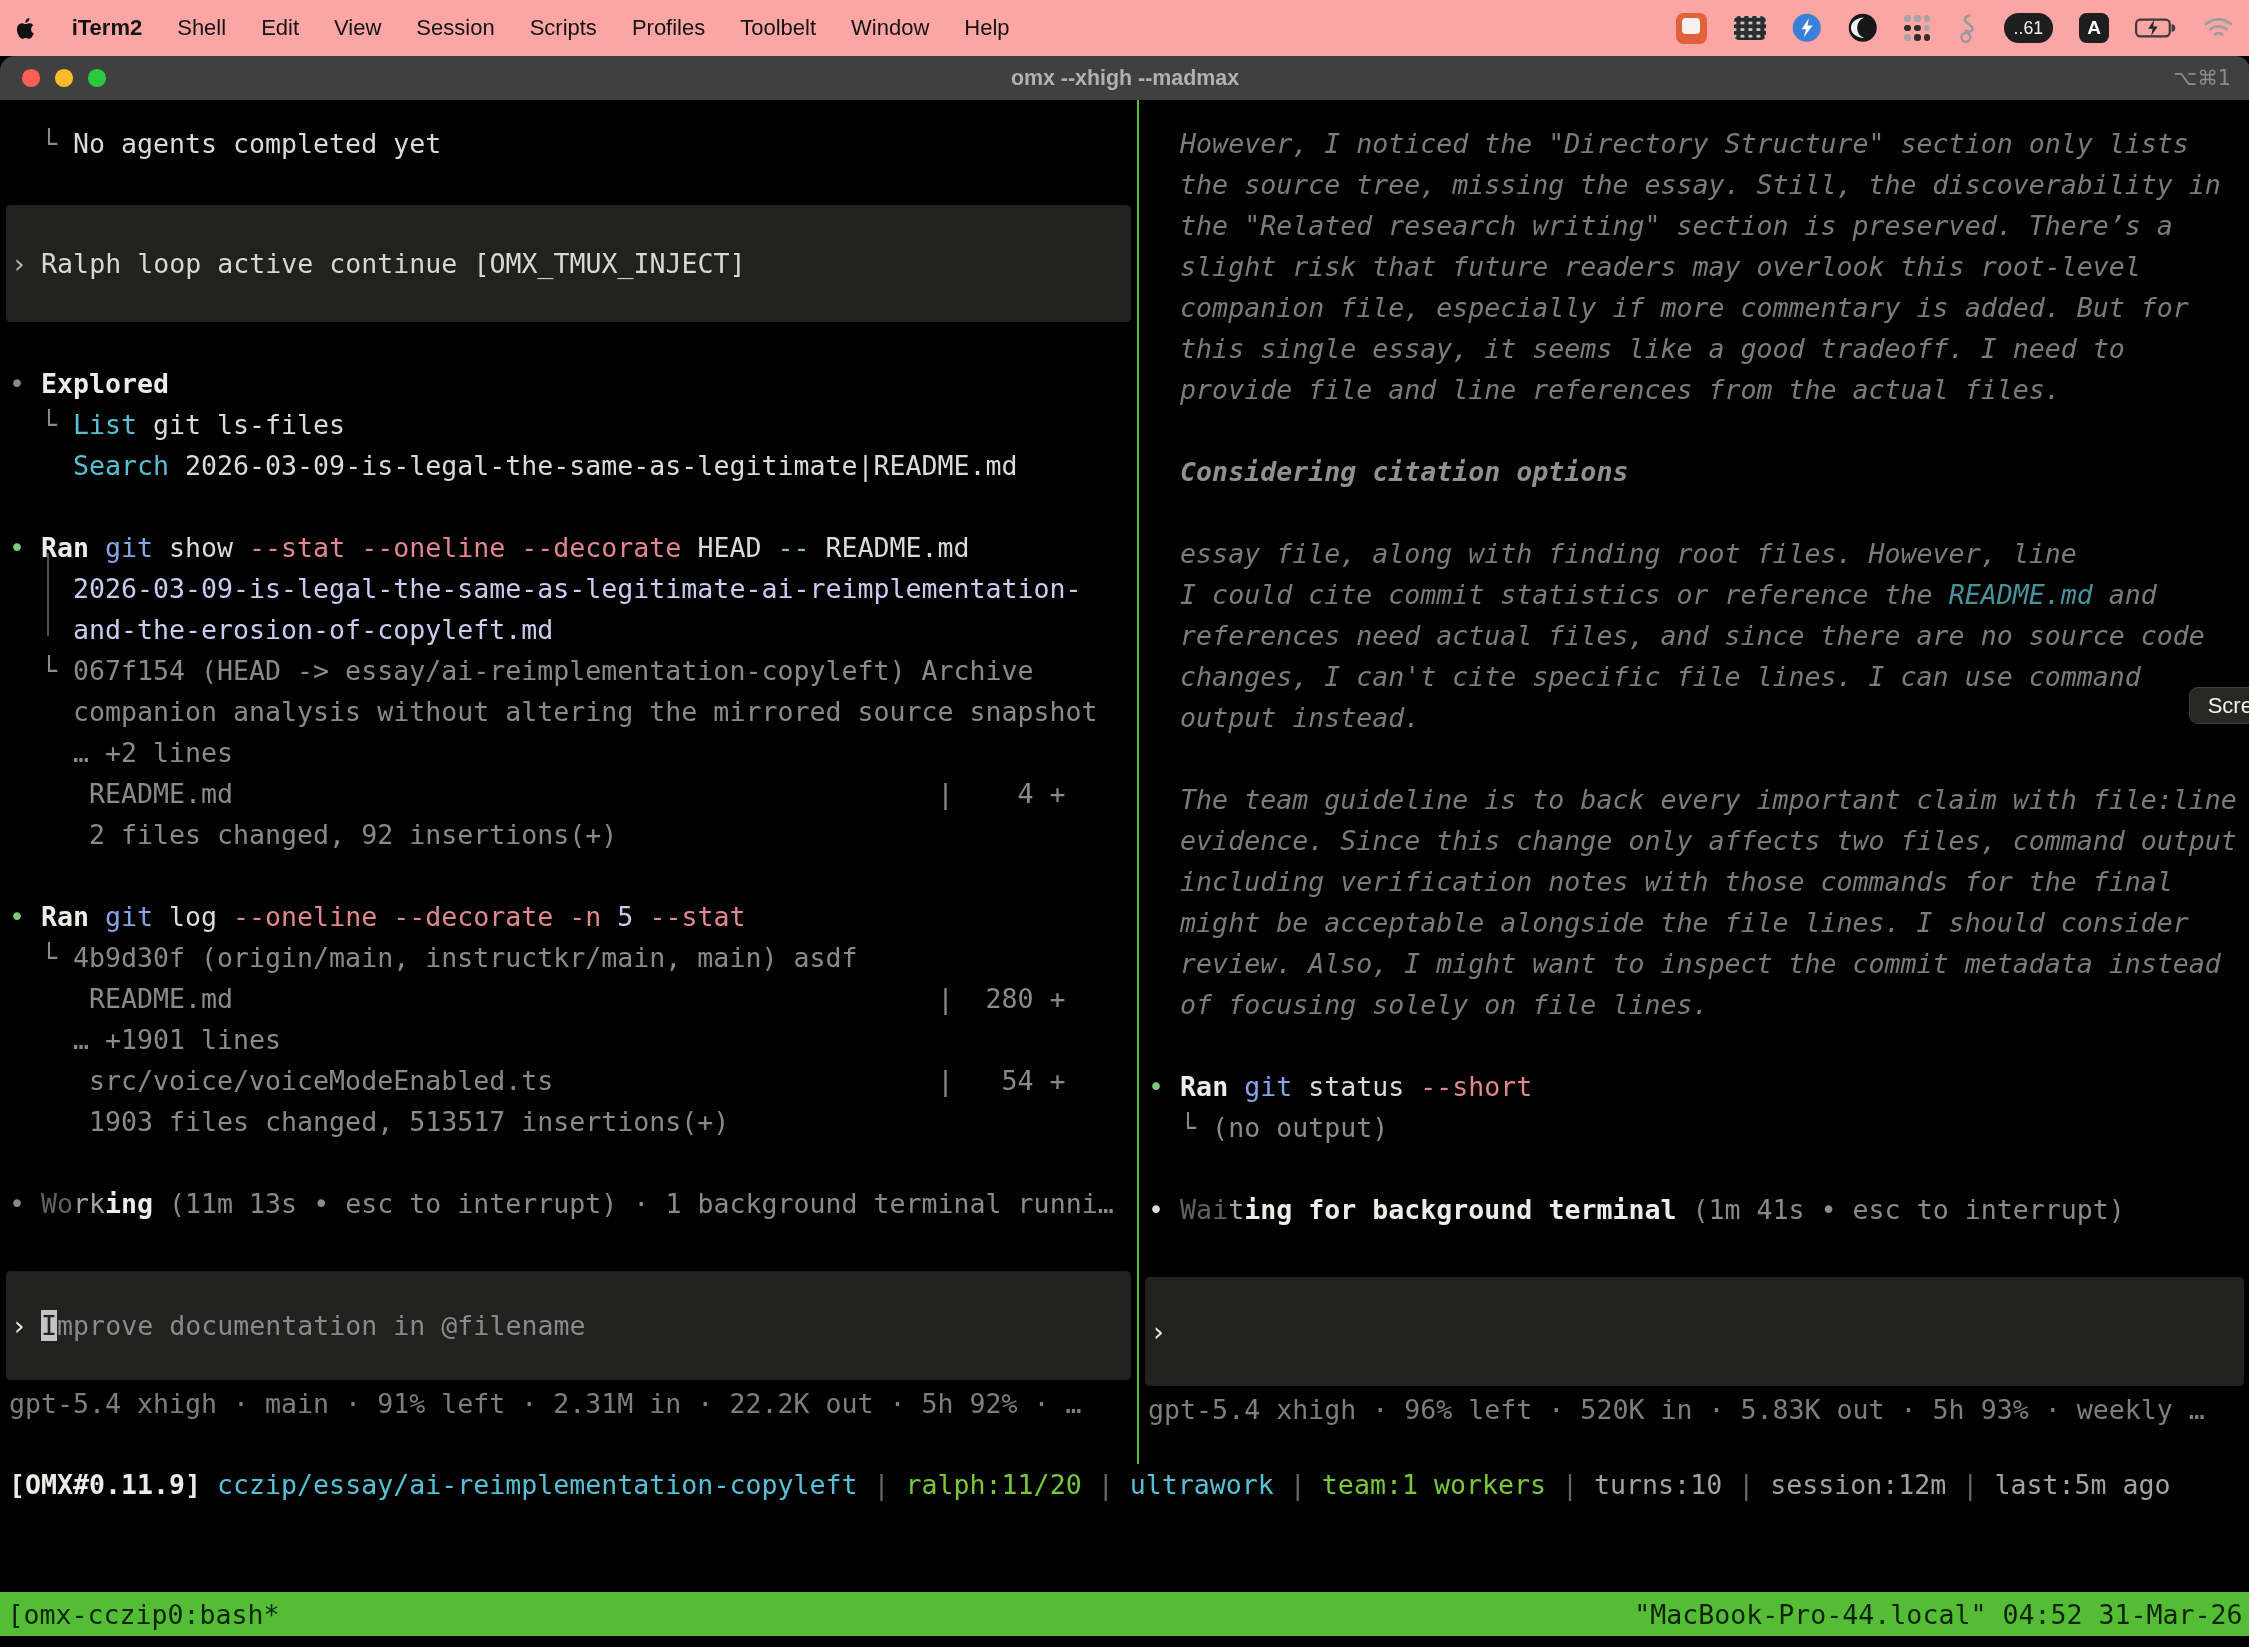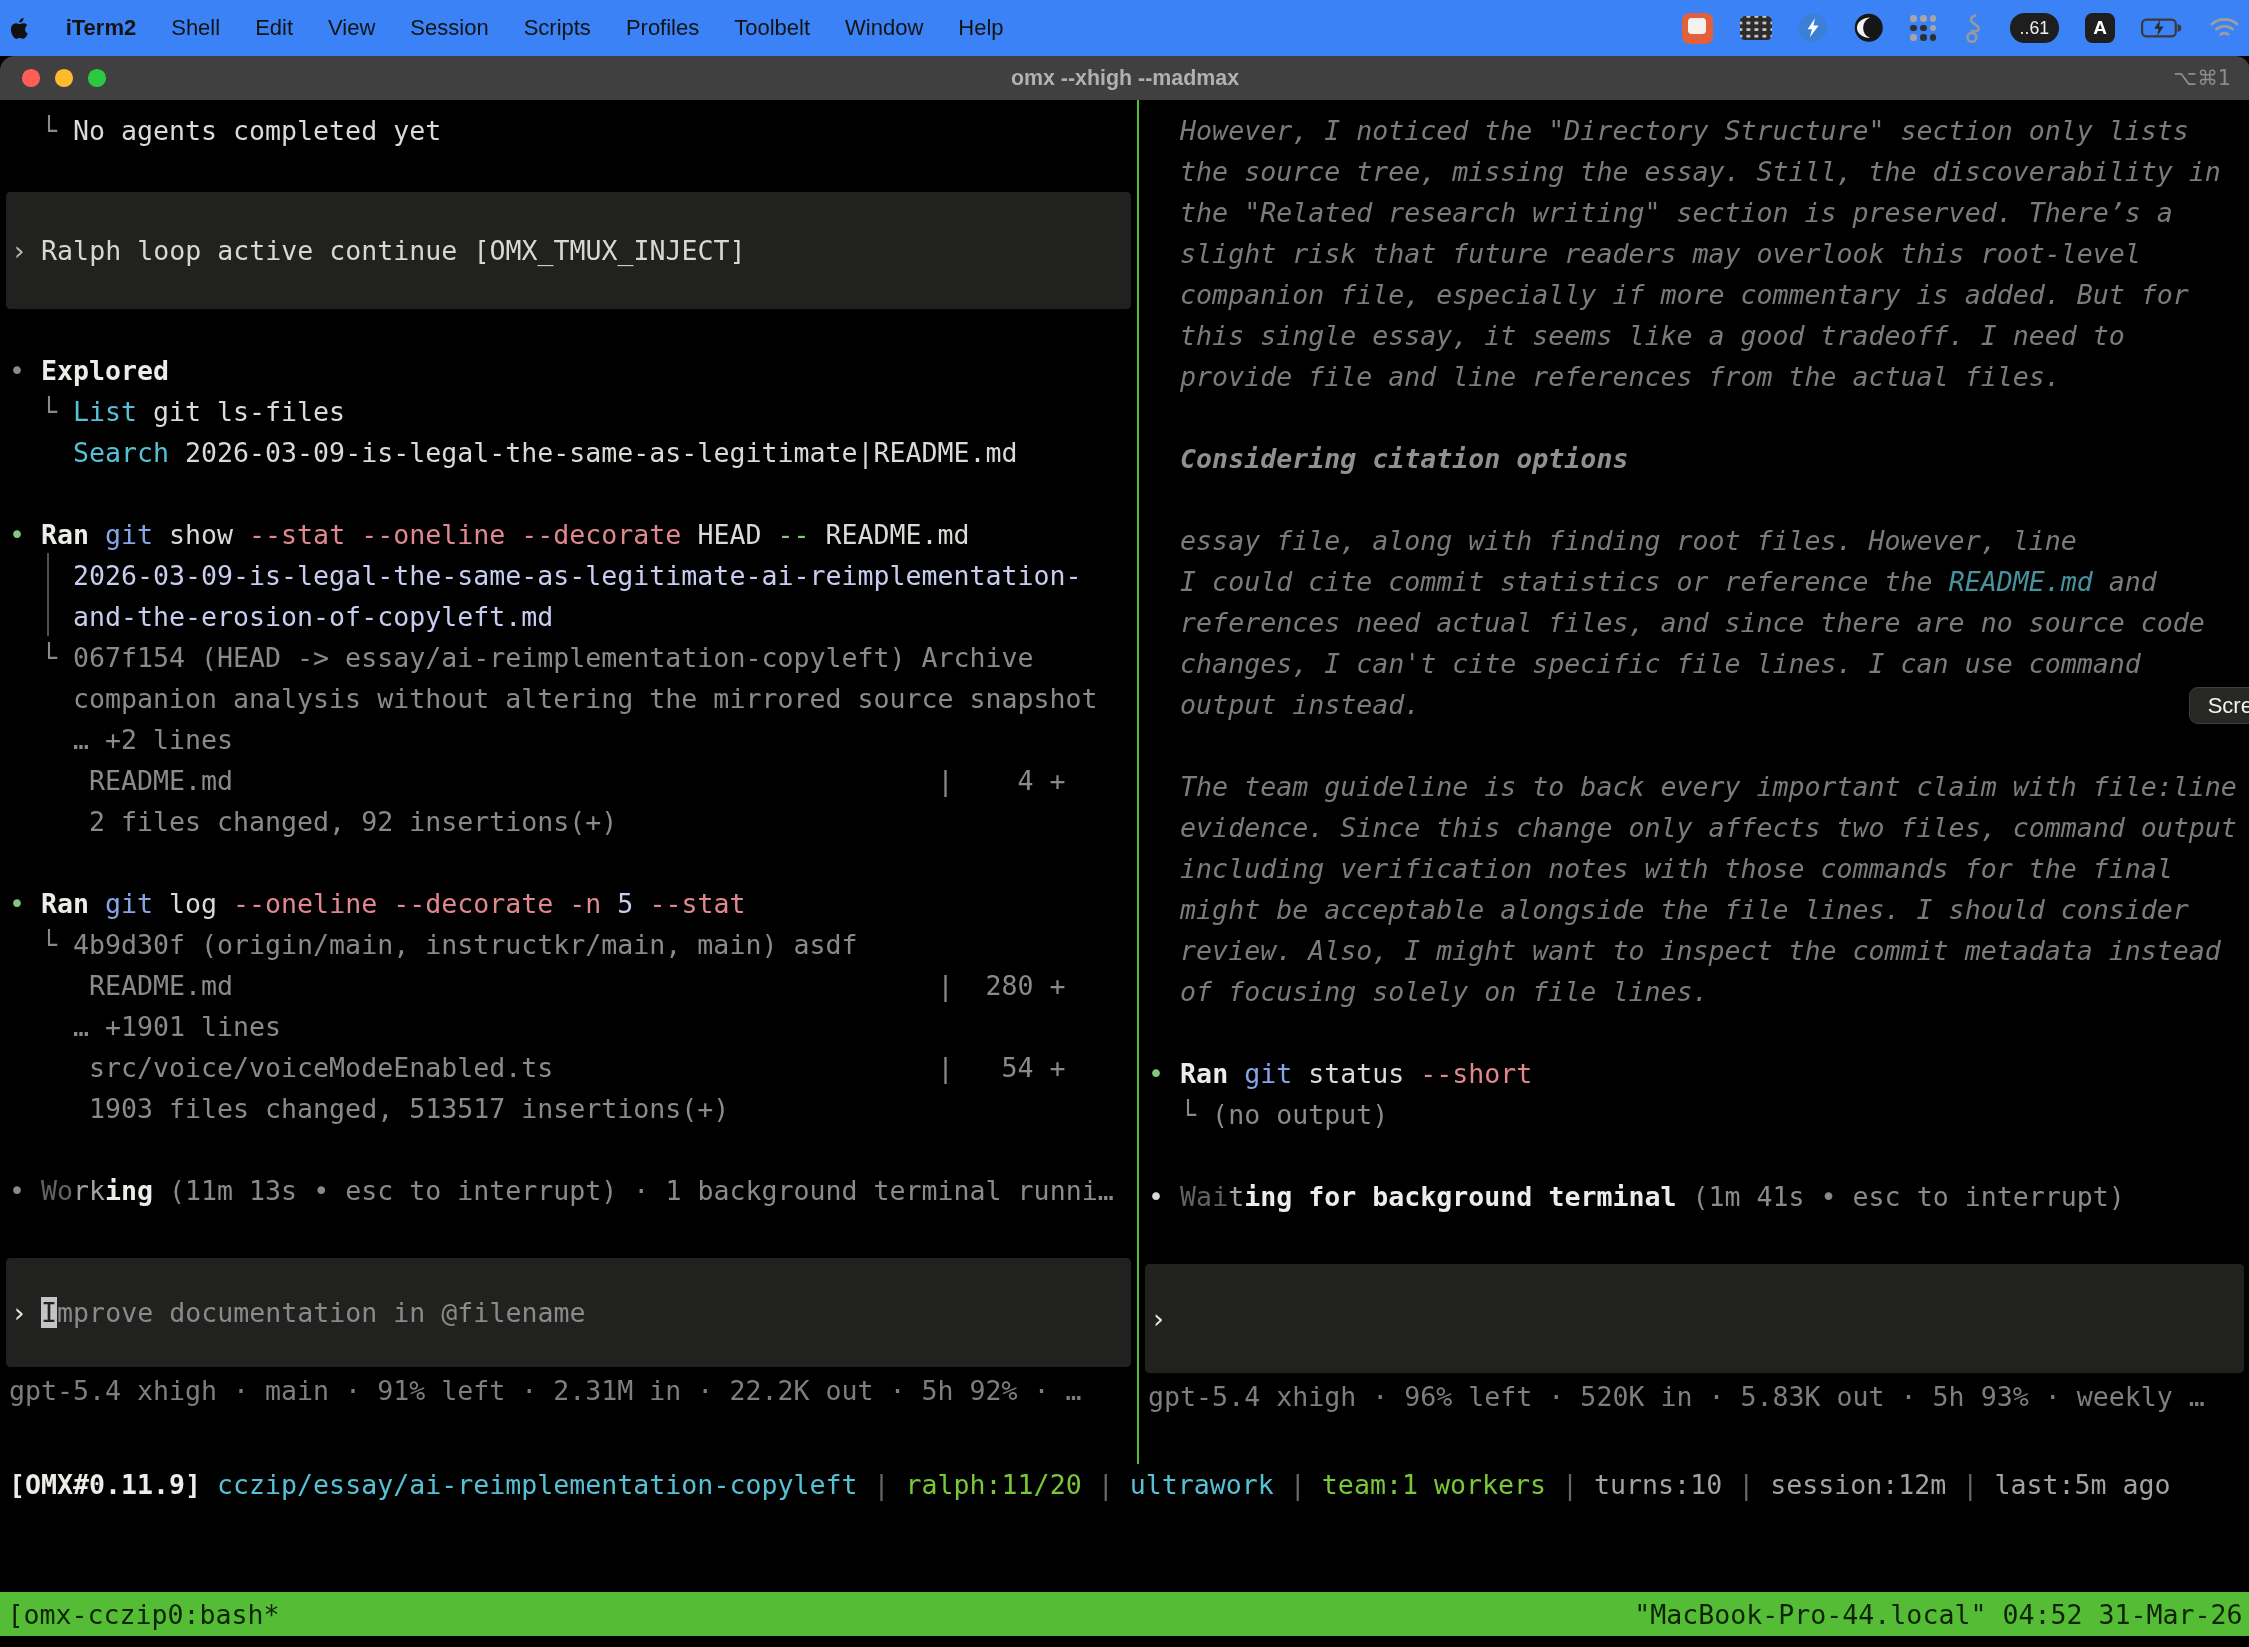--- a/index.html
+++ b/index.html
@@ -1,20 +1,20 @@
 <!DOCTYPE html>
 <html style="font-size:11.8px"><head>
 <meta charset="utf-8">
 <style>
   *{box-sizing:border-box;margin:0;padding:0}
   html,body{width:2250px;height:1648px;background:#000;overflow:hidden;position:relative}
 
   
-  .menubar{height:56px;background:#3b82f6;display:flex;align-items:center;
-    padding:0 10px;font-family:"Liberation Sans",sans-serif;font-size:22px;color:#141414}
+  .menubar{height:56px;background:#fca5a5;display:flex;align-items:center;
+    padding:0 16px;font-family:"Liberation Sans",sans-serif;font-size:22px;color:#141414}
   .apple{width:20.7px;height:25px;flex:0 0 auto}
   .menu-item{margin-left:35px;white-space:nowrap}
   .menu-item.bold{font-weight:700}
   .mstatus{margin-left:auto;display:flex;align-items:center;gap:26.6px}
   .mi{display:flex;align-items:center;justify-content:center}
   .ic-chat{width:31px;height:31px;border-radius:7.4px;background:#e2603c;position:relative}
   .ic-chat>div{position:absolute;left:5.9px;top:5.2px;width:17.7px;height:16px;background:#f4f2ee;border-radius:3.7px}
   .ic-kbd{width:32px;height:23.6px;border-radius:5.2px;background:#2c2c2c;
     background-image:radial-gradient(#c9c9c9 1.8px,transparent 2.2px);background-size:8px 6.6px;background-position:4.4px 3.7px}
   .ic-badge{height:29.5px;border-radius:14.8px;background:#1e1e1e;color:#f2f2f2;
@@ -33,21 +33,21 @@
   .light{width:17.7px;height:17.7px;border-radius:50%}
   .l-red{background:#ff5e57}.l-yellow{background:#febb2e}.l-green{background:#2bc840}
   .wtitle{position:absolute;left:0;right:0;text-align:center;color:#b3b1ad;
     font:600 21.4px "Liberation Sans",sans-serif}
   .wshort{position:absolute;right:19px;color:#8e8c88;font:20.7px "DejaVu Sans",sans-serif}
 
   
   .term{position:absolute;top:44px;left:0;right:0;bottom:0;
     font-family:"DejaVu Sans Mono",monospace;font-size:26.6px;color:#dcdad7}
   .panes{display:flex;height:1364px}
-  .pane{position:relative;overflow:hidden;padding-top:10px}
+  .pane{position:relative;overflow:hidden;padding-top:23px}
   .pane.left{width:1137px}
   .divider{width:2.2px;background:#55bd35}
   .pane.right{flex:1}
   .line{height:41px;line-height:41px;white-space:pre;padding-left:8.9px}
   .line.gap{}
 
   .c-w{color:#dcdad7}
   .c-wb{color:#eeece9;font-weight:700}
   .c-dim{color:#8a8a8a}
   .c-dim2{color:#616161}

